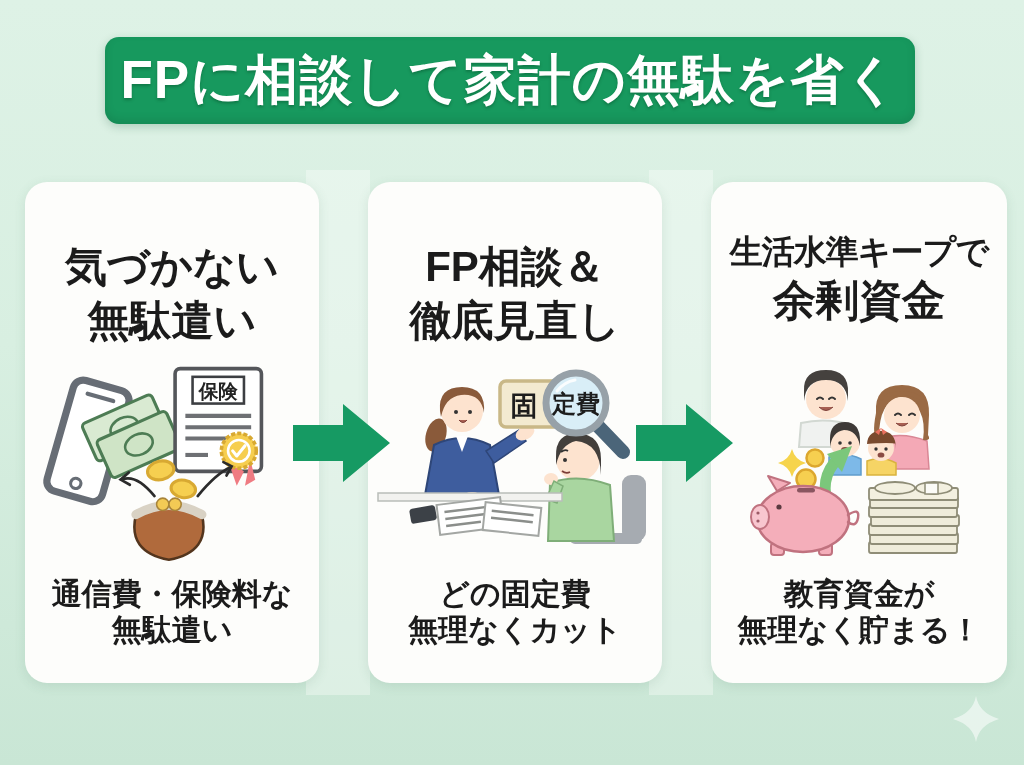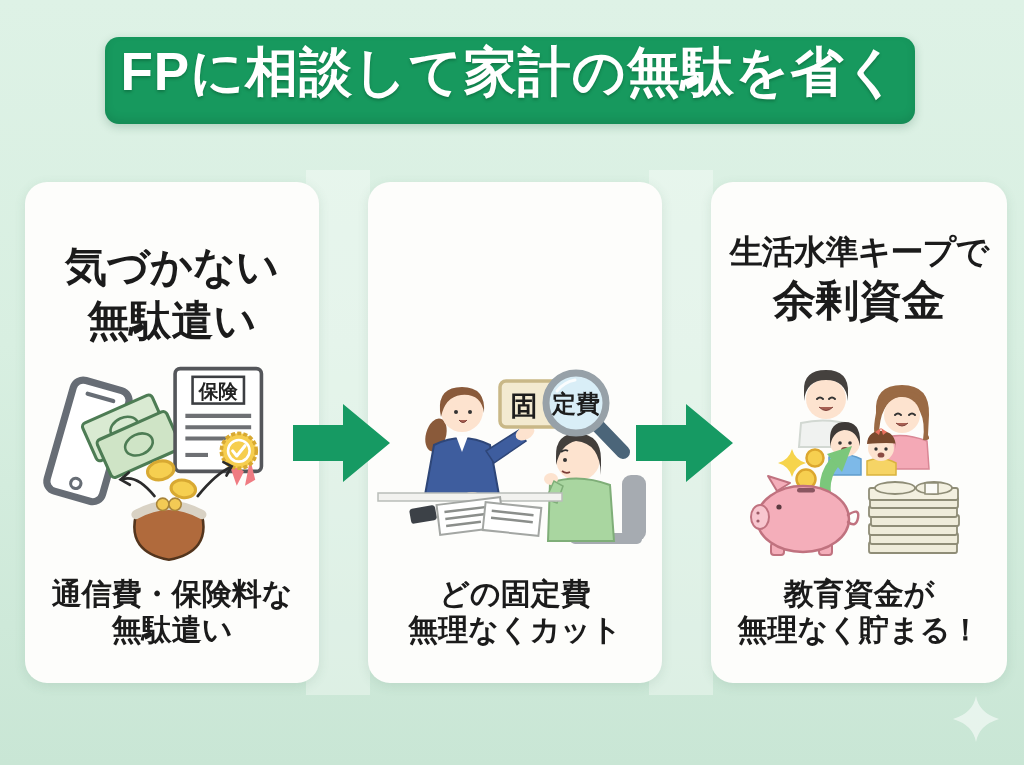--- a/index.html
+++ b/index.html
@@ -9,21 +9,21 @@
     background:linear-gradient(180deg,var(--bgTop,#def2e6) 0%,#d8efe1 45%,var(--bgBottom,#c9e6d5) 100%);
     position:relative;
   }
   .stage{position:absolute;inset:0;}
 
   
   .banner{
     position:absolute;left:105px;top:37px;width:810px;height:87px;
     background:var(--bannerGreen,#17995e);
     border-radius:14px;
-    display:flex;align-items:flex-start;justify-content:center;
+    display:flex;align-items:center;justify-content:center;
     box-shadow:0 3px 10px rgba(20,80,50,.22), inset 0 -4px 10px rgba(0,0,0,.10);
   }
   .banner span{
     color:#fff;font-size:53px;font-weight:800;letter-spacing:1px;
     text-shadow:0 2px 3px rgba(0,60,30,.35);white-space:nowrap;
   }
 
   
   .band{position:absolute;top:170px;height:525px;width:64px;background:rgba(255,255,255,.34);}
   .band.b1{left:306px}.band.b2{left:649px}
@@ -139,20 +139,24 @@
       </g>
     </svg>
 
     <div class="caption">
       <span>通信費・保険料な</span>
       <span>無駄遣い</span>
     </div>
   </div>
 
   <div class="card c2">
+    <div class="heading">
+      <span>FP相談＆</span>
+      <span>徹底見直し</span>
+    </div>
 
     <svg class="illu" viewBox="0 0 286 230">
 
       <g>
         <rect x="250" y="128" width="24" height="66" rx="9" fill="#a6abb1"></rect>
         <rect x="198" y="186" width="72" height="11" rx="5" fill="#a6abb1"></rect>
       </g>
 
       <g>
         <ellipse cx="64" cy="88" rx="10" ry="17" fill="#8a5a3a" transform="rotate(16 64 88)"></ellipse>

